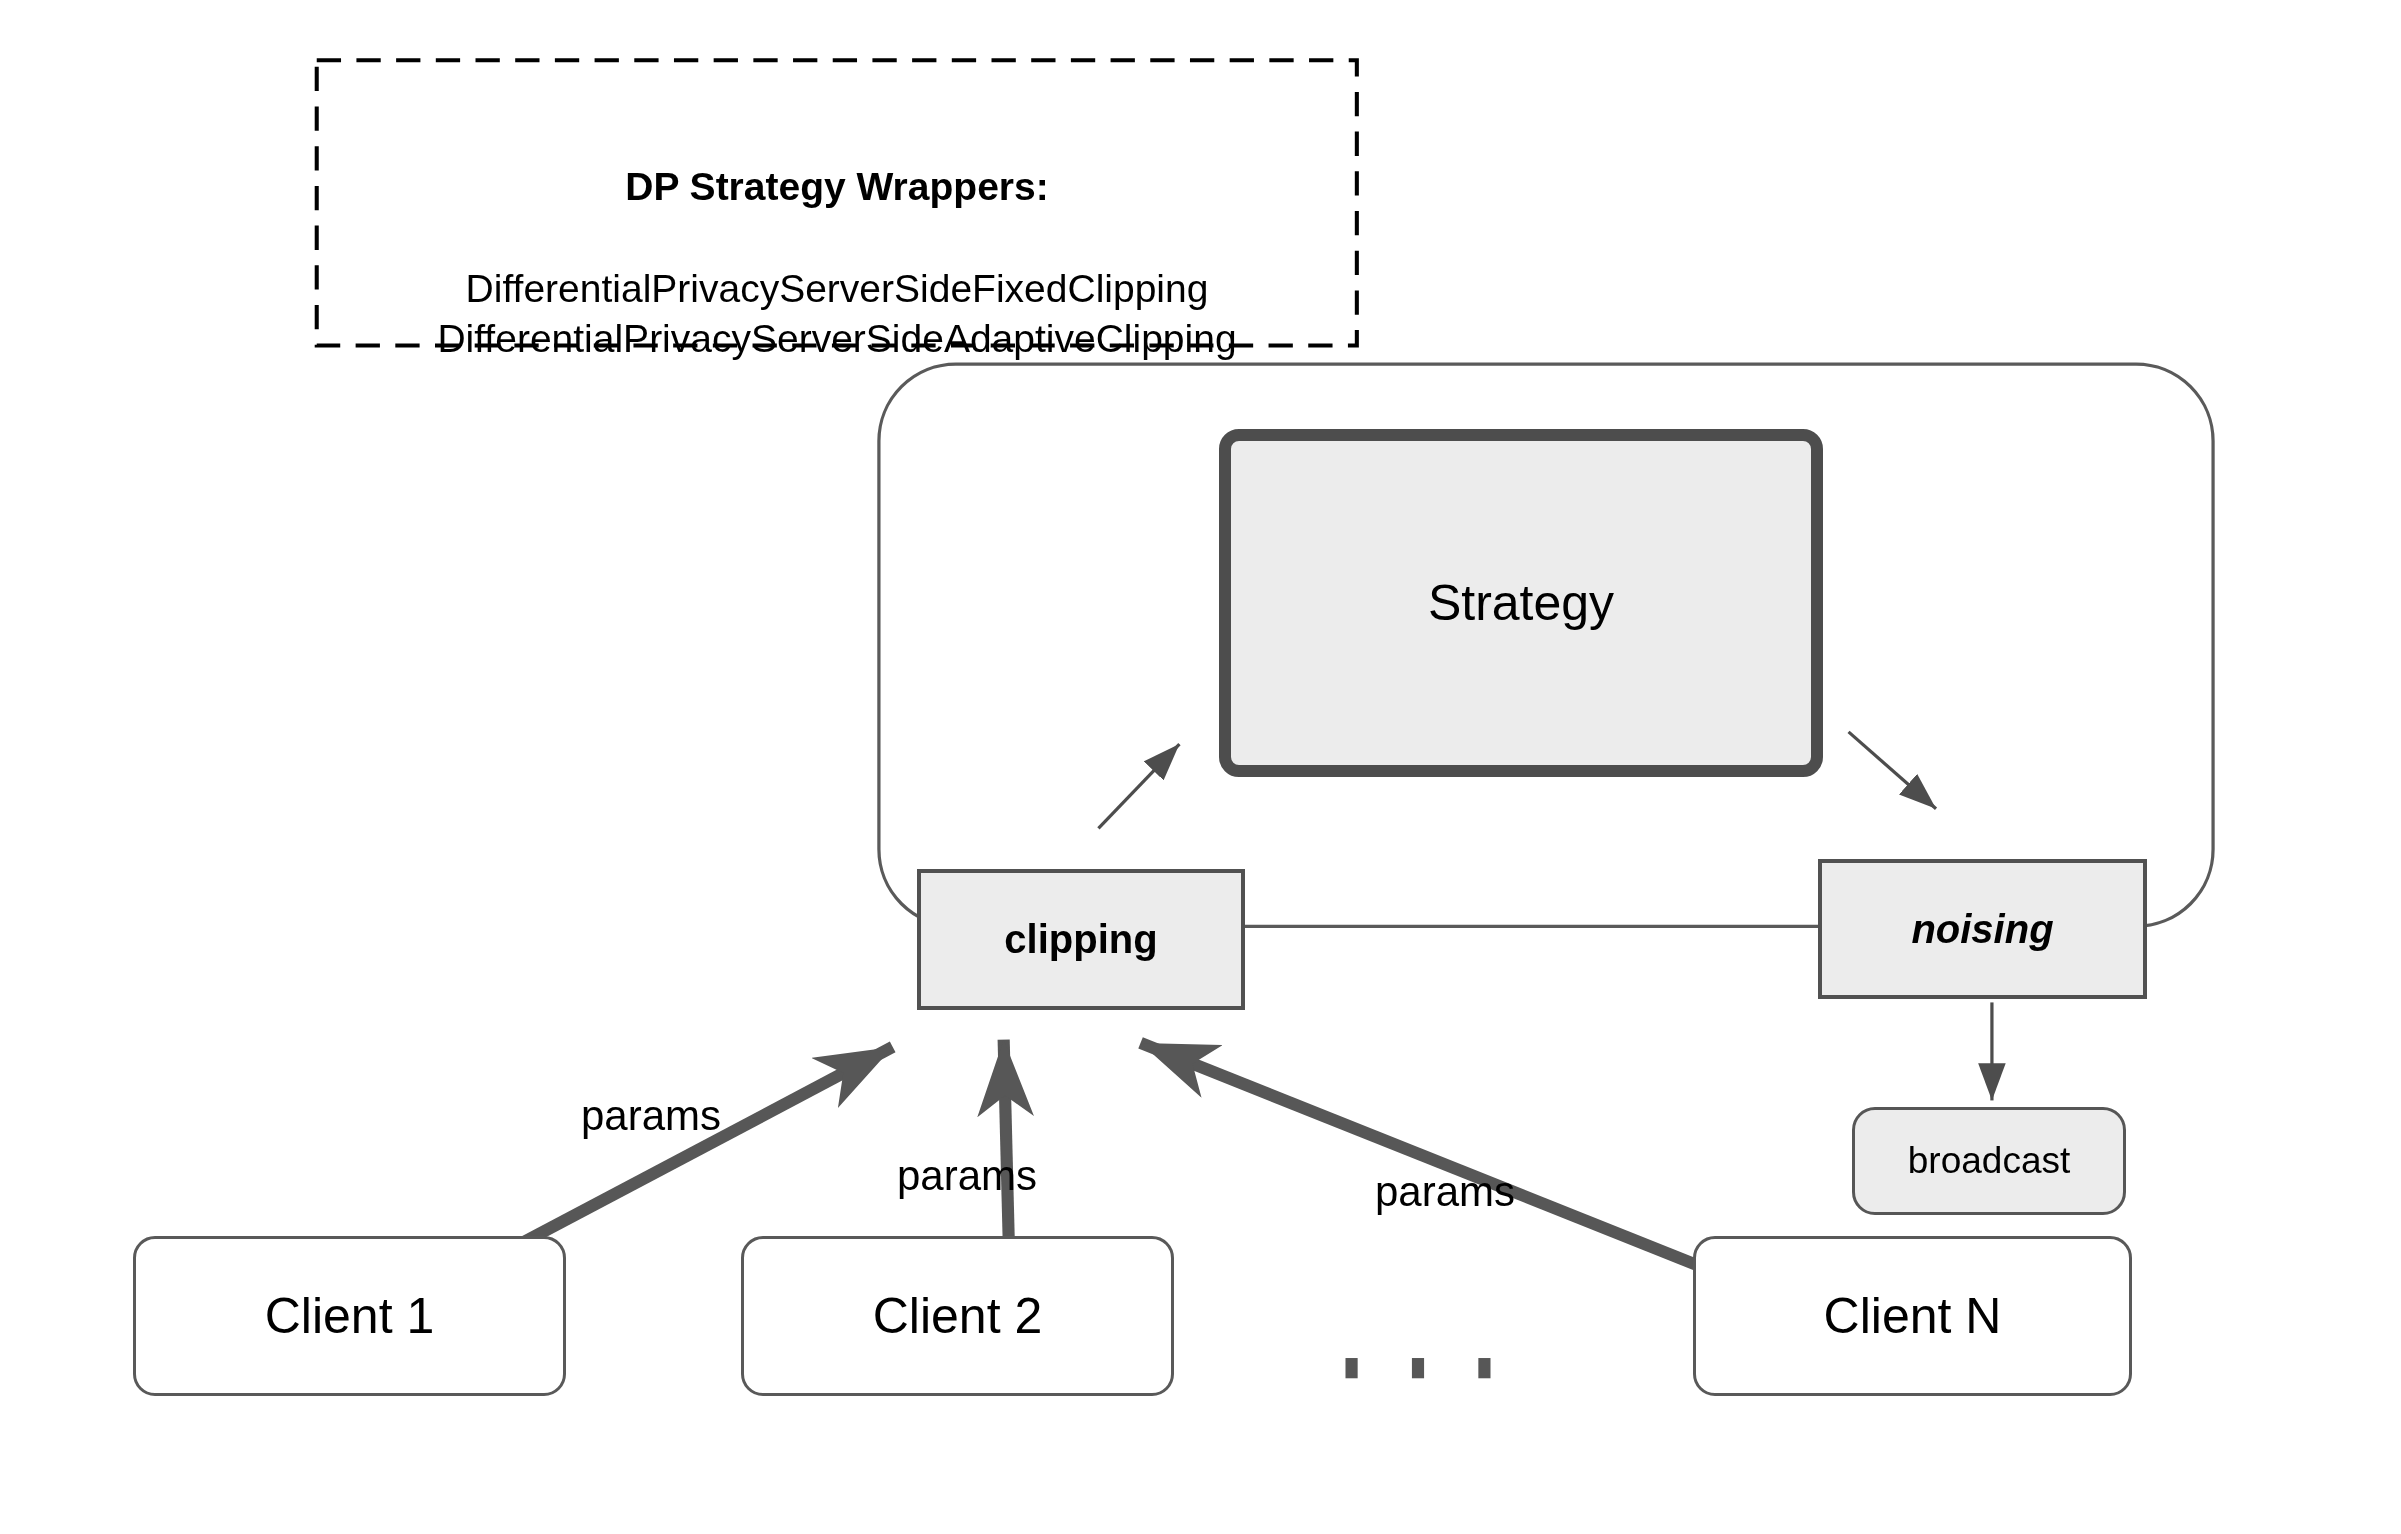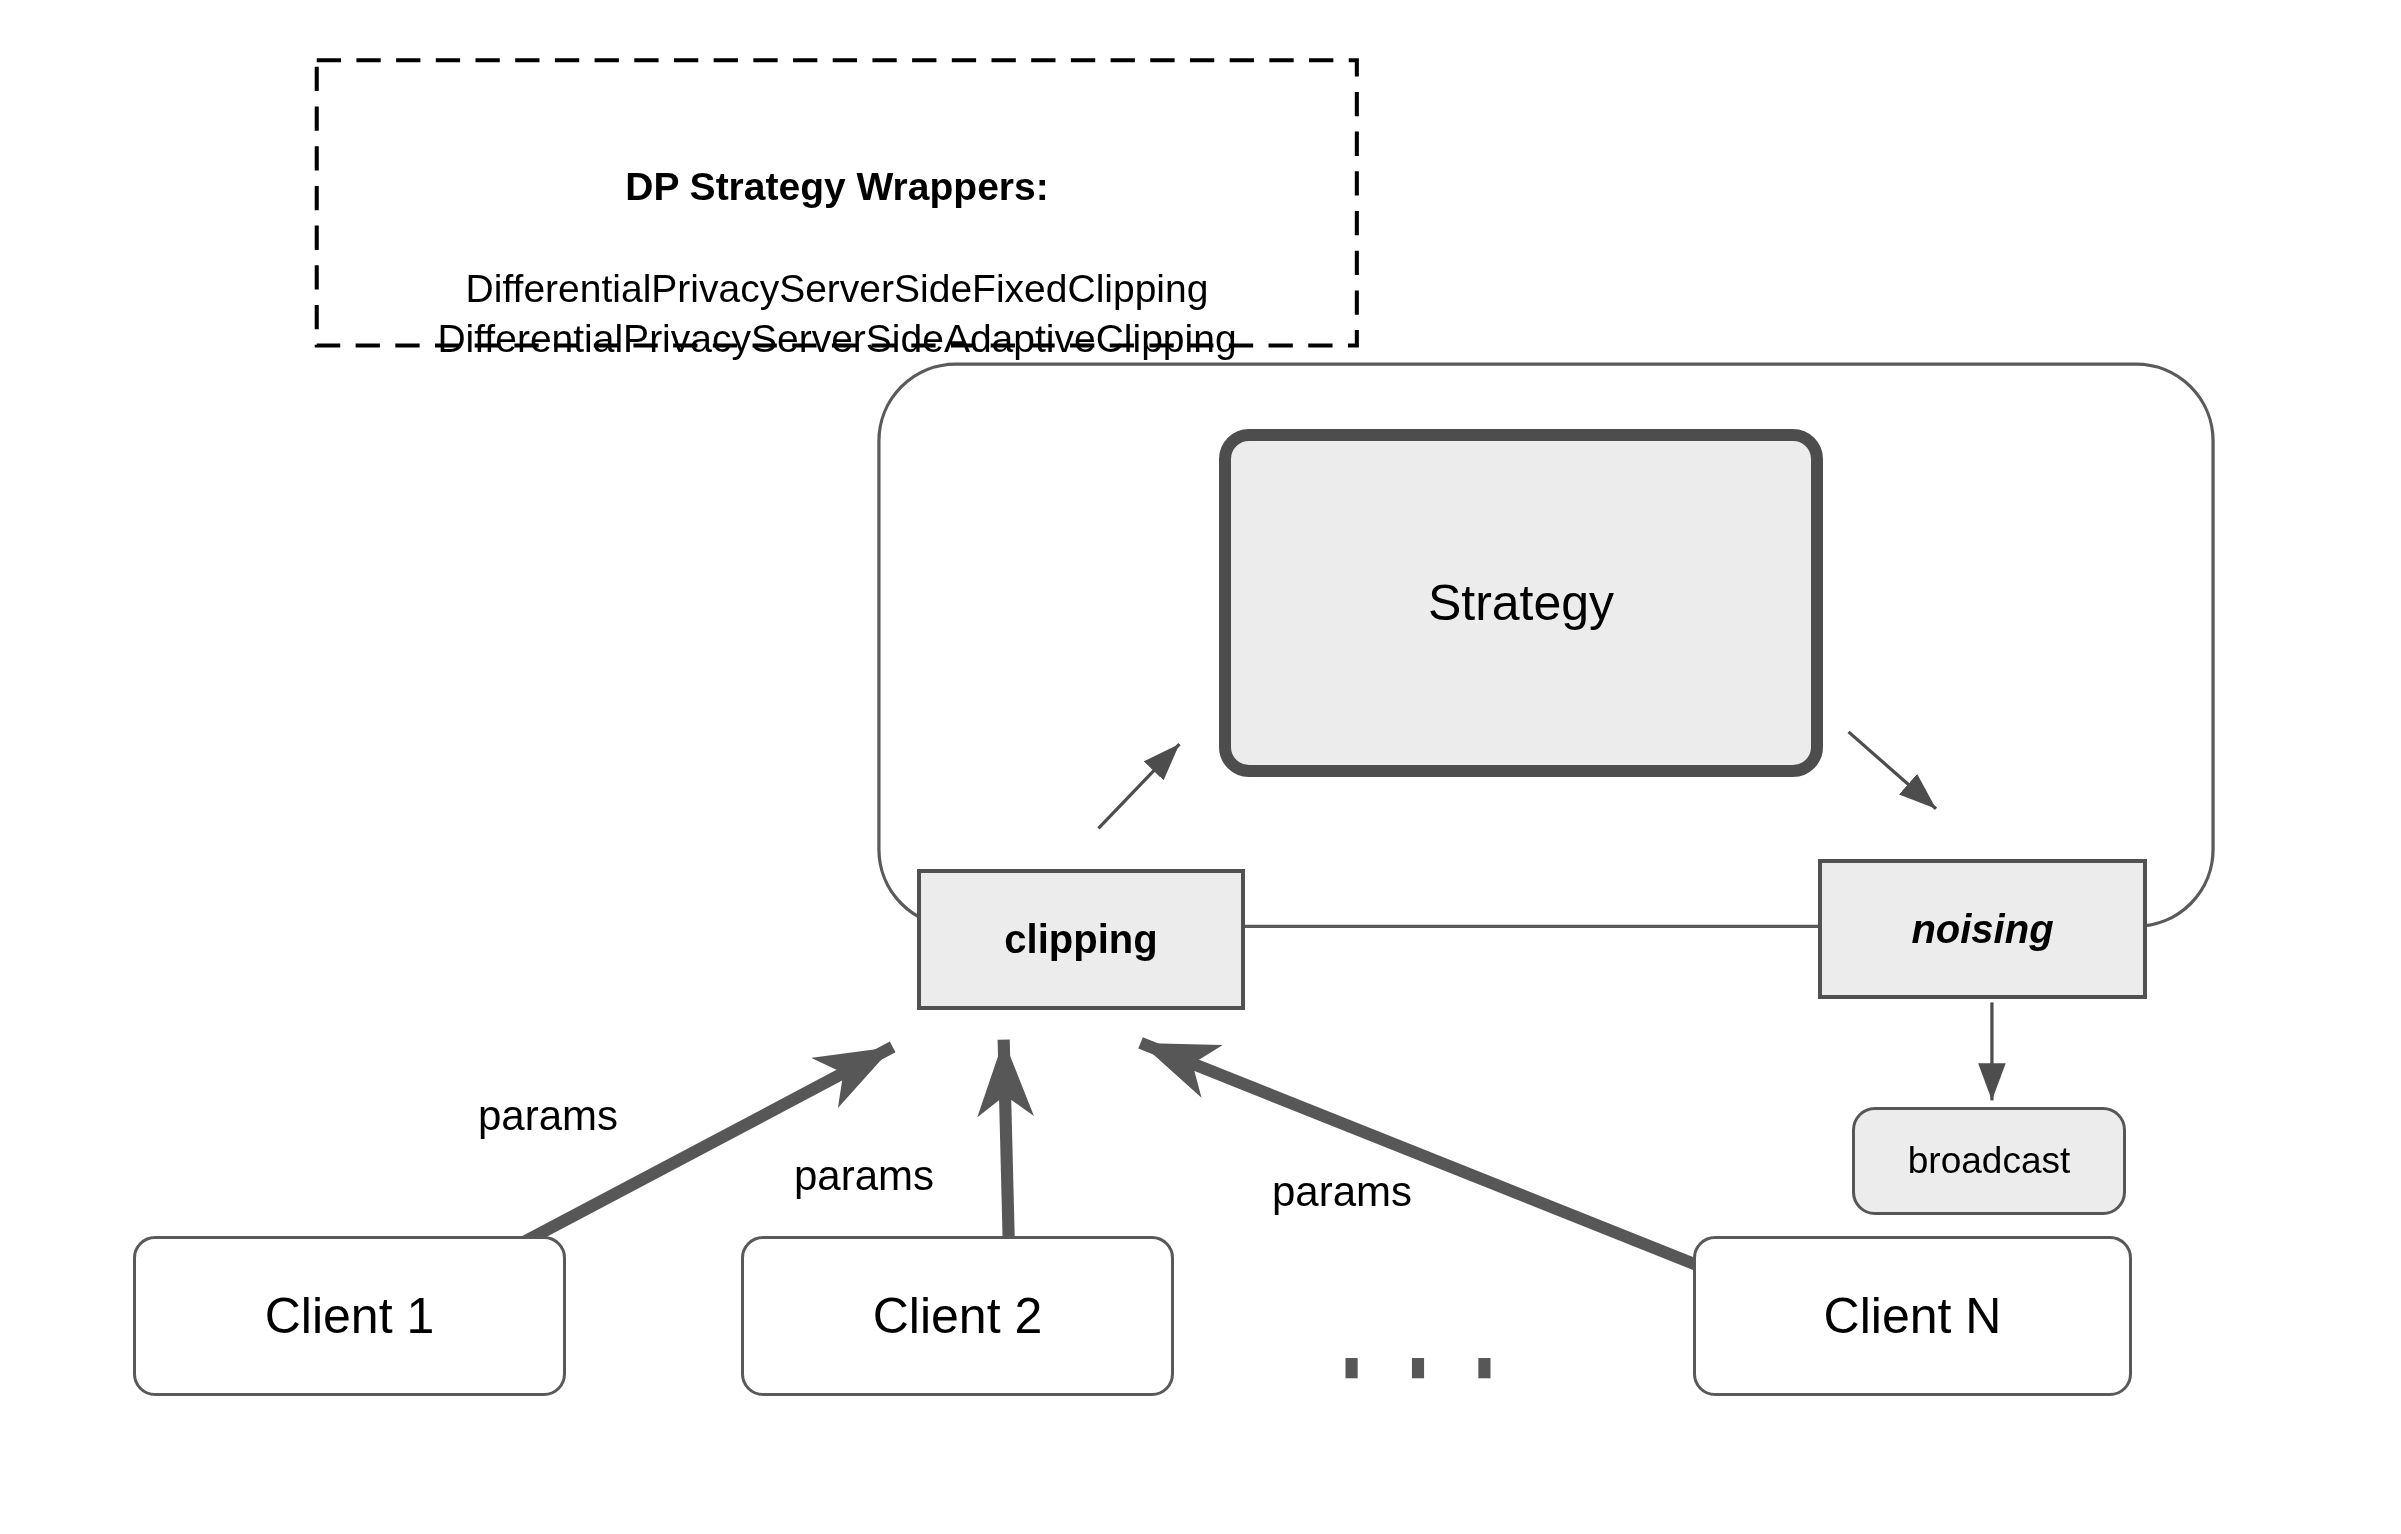--- a/index.html
+++ b/index.html
@@ -50,21 +50,21 @@
     width: 100%;
     font-size: 39px;
     line-height: 50px;
   }
   
   .strategy {
     left: 1219px; top: 429px;
     width: 604px; height: 348px;
     background: #ececec;
     border: 12px solid #4d4d4d;
-    border-radius: 30px;
+    border-radius: 20px;
     font-size: 50px;
   }
   
   .proc {
     background: #ececec;
     border: 4px solid #515151;
     font-size: 40px;
     font-weight: bold;
   }
   .clipping { left: 917px; top: 869px; width: 328px; height: 141px; }
@@ -87,21 +87,21 @@
     border-radius: 22px;
     font-size: 50px;
   }
   .client-1 { left: 133px;  width: 433px; }
   .client-2 { left: 741px;  width: 433px; }
   .client-n { left: 1693px; width: 439px; }
   
   .params {
     position: absolute;
     width: 243px;
-    text-align: left;
+    text-align: right;
     font-size: 42px;
     line-height: 50px;
     color: #000;
   }
   .params-1 { left: 478px;  top: 1091px; }
   .params-2 { left: 794px;  top: 1151px; }
   .params-3 { left: 1272px; top: 1167px; }
 </style>
 </head>
 <body>

